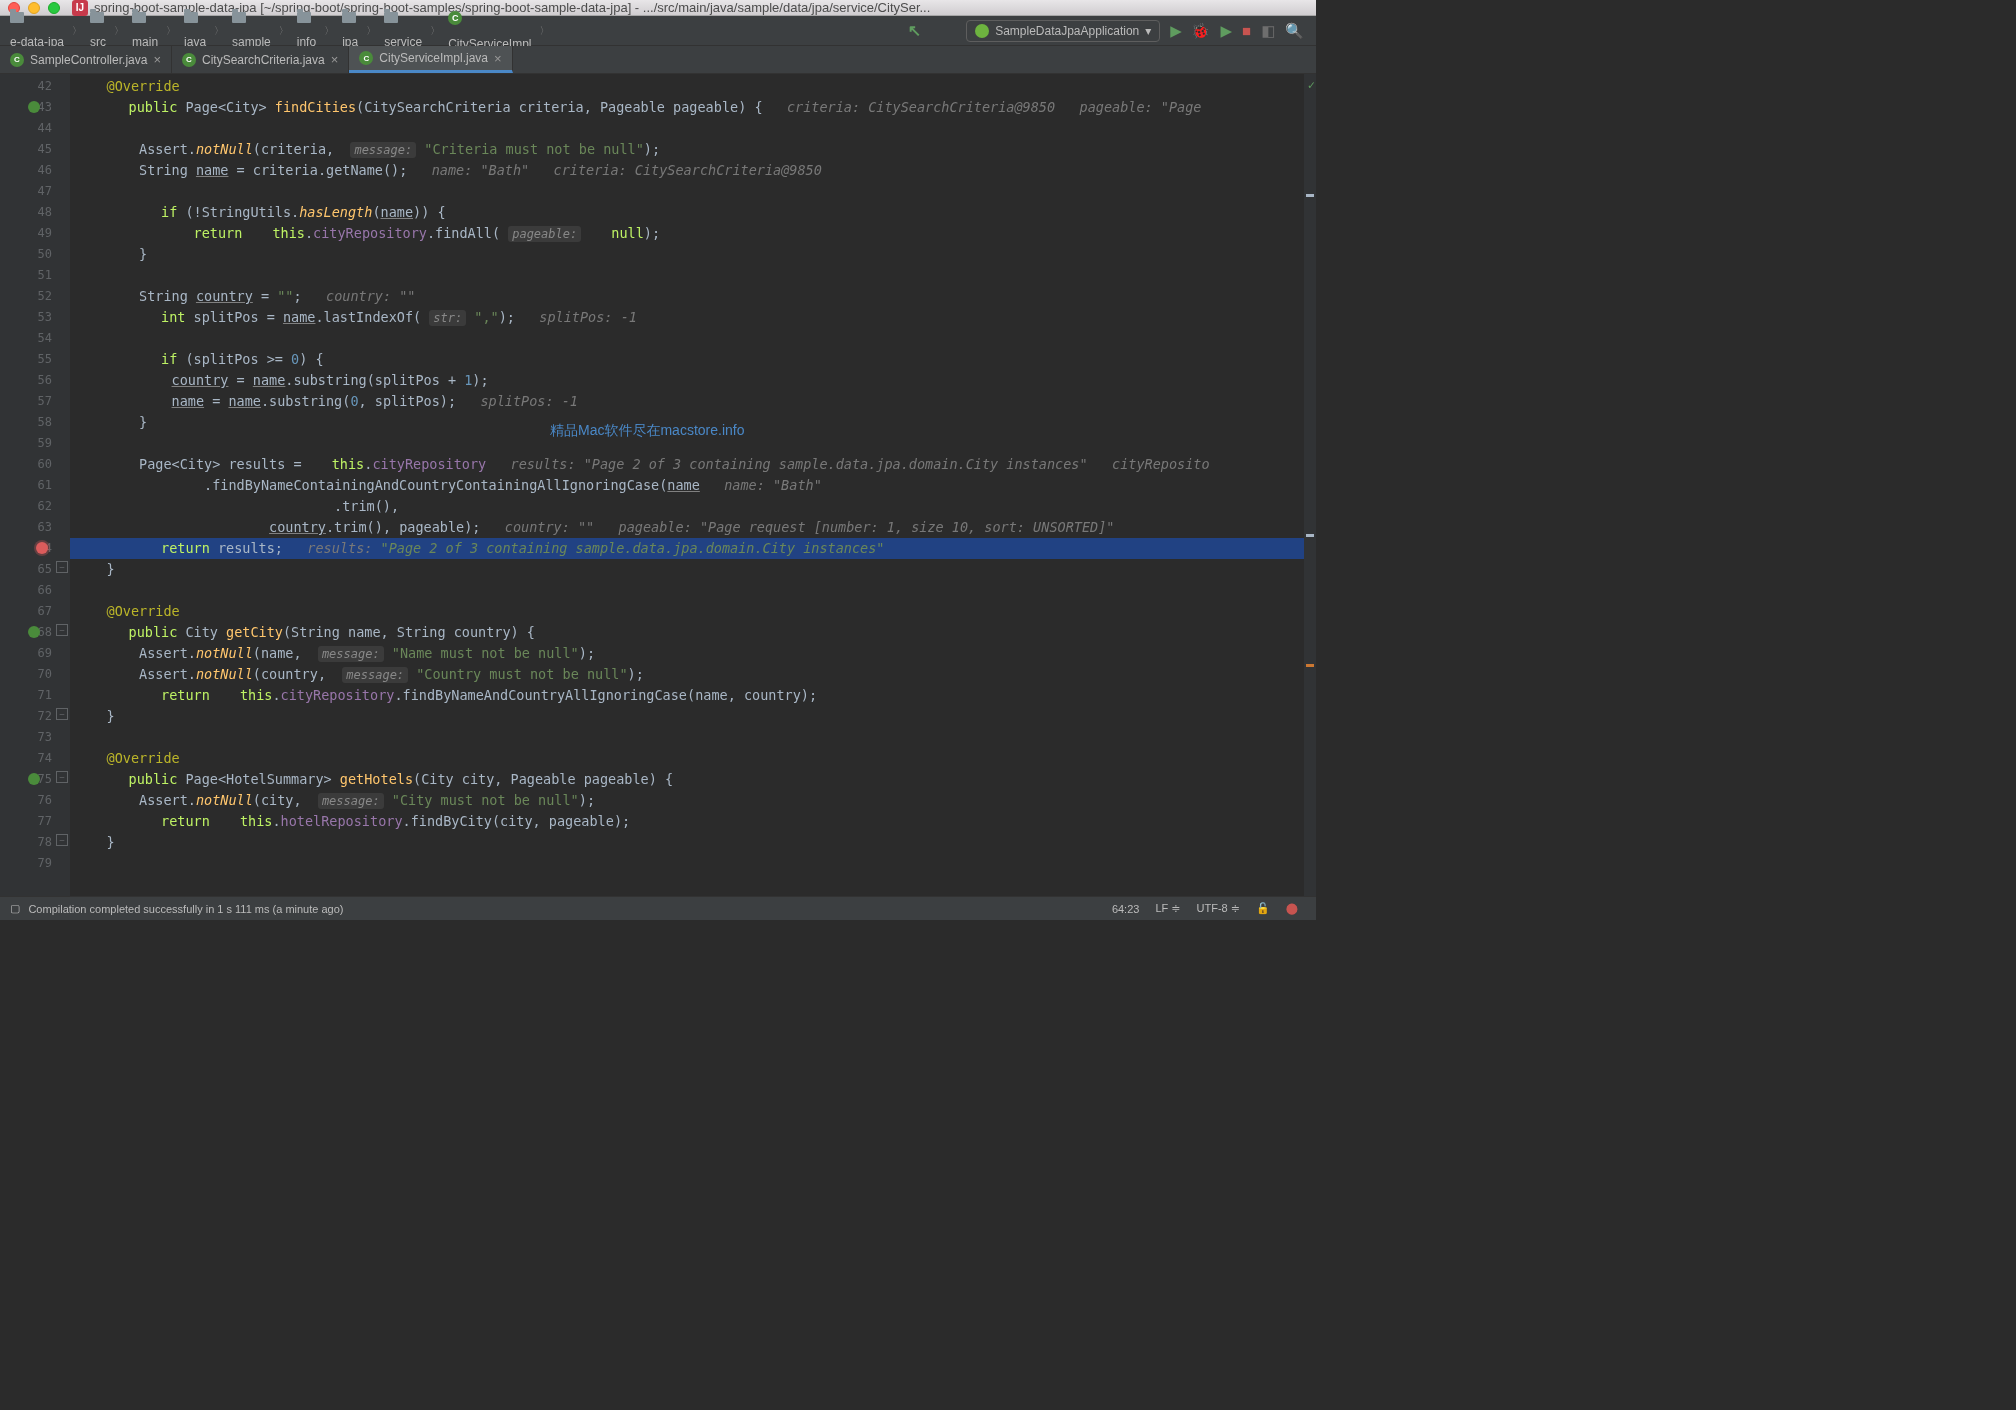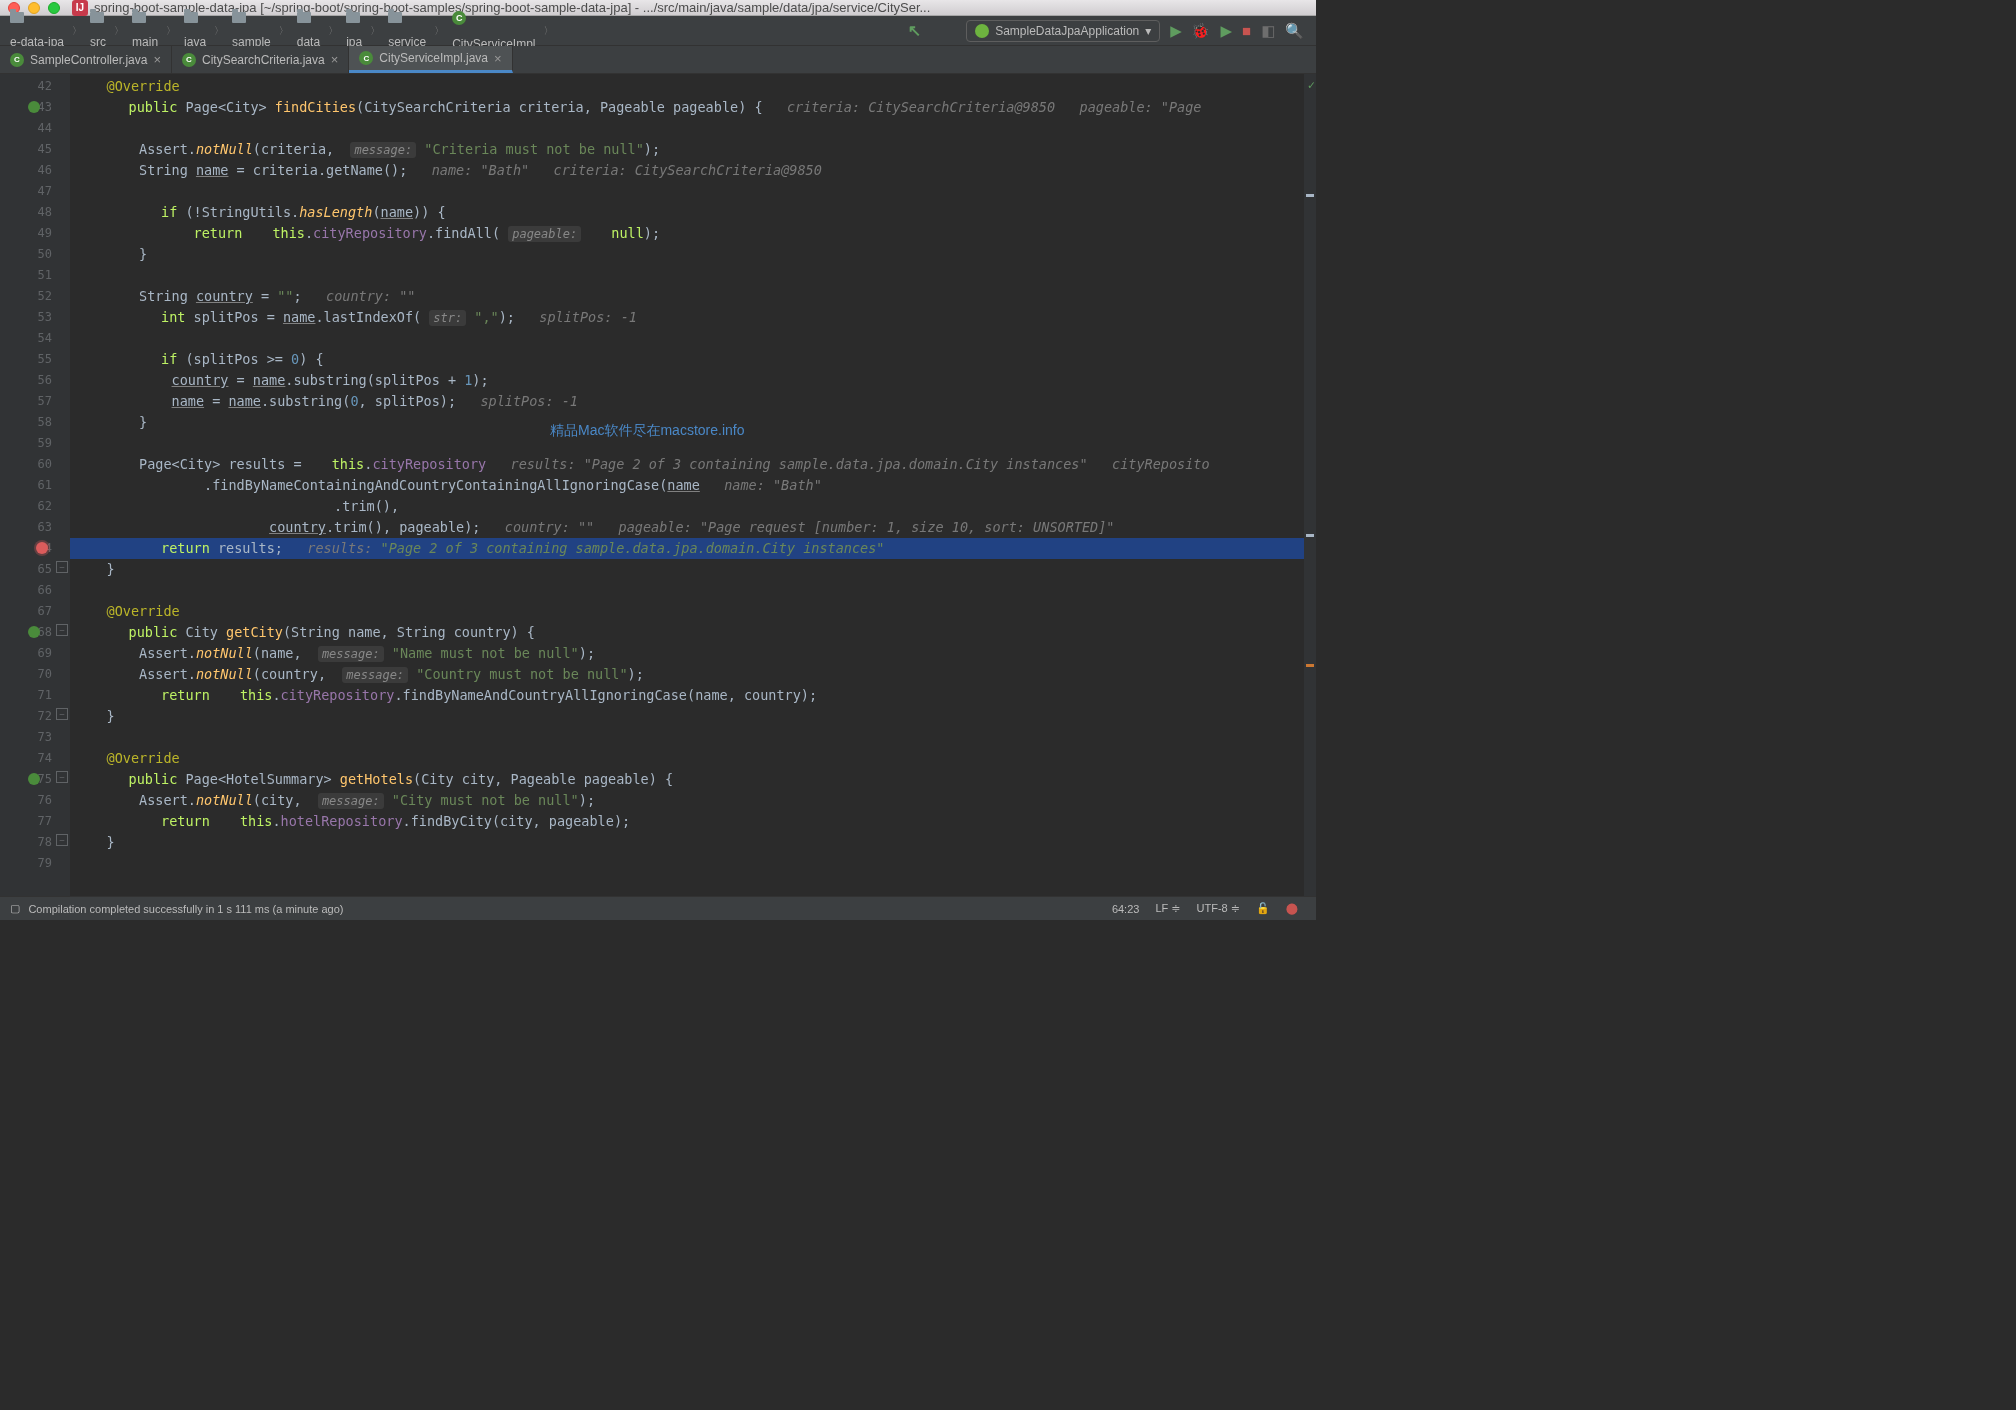--- a/index.html
+++ b/index.html
@@ -138,21 +138,21 @@
     <span>java</span>
     </span>
     <span class="chev">〉</span>
   <span class="crumb">
     <span class="folder-icon"></span>
     <span>sample</span>
     </span>
     <span class="chev">〉</span>
   <span class="crumb">
     <span class="folder-icon"></span>
-    <span>data</span>
+    <span>info</span>
     </span>
     <span class="chev">〉</span>
   <span class="crumb">
     <span class="folder-icon"></span>
     <span>jpa</span>
     </span>
     <span class="chev">〉</span>
   <span class="crumb">
     <span class="folder-icon"></span>
     <span>service</span>

